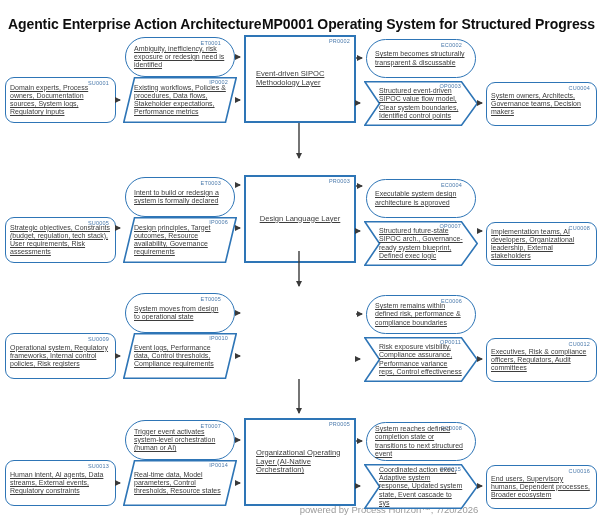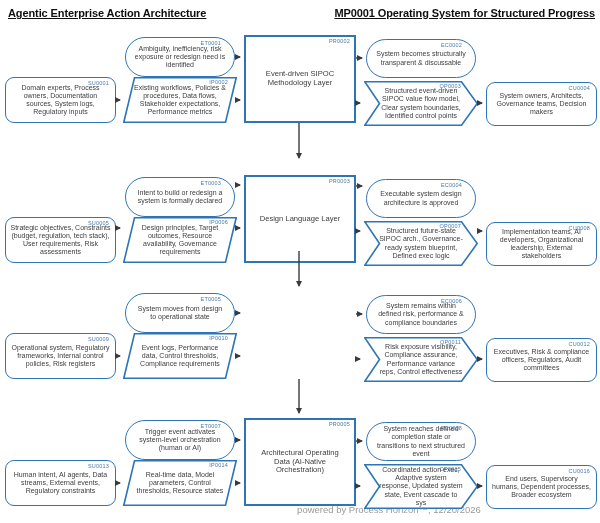--- a/index.html
+++ b/index.html
@@ -1,26 +1,26 @@
 <!DOCTYPE html>
 <html><head>
 <meta charset="utf-8">
 <style>
   html,body { margin:0; padding:0; background:#ffffff; }
   body { width:600px; height:523px; position:relative; font-family:"Liberation Sans", sans-serif; overflow:hidden; }
 
-  .title { position:absolute; top:7px; font-weight:bold; font-size:11px; color:#0e0e0e; letter-spacing:-0.1px; white-space:nowrap;text-decoration:underline; }
+  .title { position:absolute; top:16px; font-weight:bold; font-size:14px; color:#0e0e0e; letter-spacing:-0.1px; white-space:nowrap; }
   .title-left  { left:8px; }
   .title-right { right:5px; }
 
   .row { position:absolute; left:0; width:600px; height:128px; }
   .r1 { top:37px; } .r2 { top:177px; } .r3 { top:293px; } .r4 { top:420px; }
 
   .node { position:absolute; box-sizing:border-box; display:flex; align-items:center; justify-content:center;
-          text-align:center; color:#3d3d3d; font-size:7px; line-height:1.18; }
+          color:#3d3d3d; font-size:7px; line-height:1.18;text-decoration:underline; }
   .ntext { display:block; position:relative; z-index:2; padding:1px 4px; }
   .nid   { position:absolute; top:2.5px; right:6px; font-size:5.5px; line-height:1; color:#4a79ab; z-index:2; letter-spacing:0.2px; }
 
   
   .stadium { border:1.6px solid #2E75B6; border-radius:20px; background:#fff; }
   .et { left:125px; top:0;    width:110px; height:40px; }
   .ec { left:366px; top:2px;  width:110px; height:39px; }
   .et .nid, .ec .nid { right:13px; }
   .et .ntext, .ec .ntext { padding:1px 8px; }
 
@@ -174,21 +174,21 @@
   </div>
   <div class="node ip">
     <svg class="shape-bg" viewBox="0 0 114 46" preserveAspectRatio="none">
         <polygon points="11.5,0.8 113.2,0.8 102.5,45.2 0.8,45.2"></polygon>
       </svg>
     <span class="nid">IP0014</span>
     <span class="ntext">Real-time data, Model parameters, Control thresholds, Resource states</span>
   </div>
   <div class="node pr">
     <span class="nid">PR0005</span>
-    <span class="ntext">Architectural Operating Data (AI-Native Orchestration)</span>
+    <span class="ntext">Organizational Operating Layer (AI-Native Orchestration)</span>
   </div>
   <div class="node stadium ec">
     <span class="nid">EC0008</span>
     <span class="ntext">System reaches defined completion state or transitions to next structured event</span>
   </div>
   <div class="node op">
     <svg class="shape-bg" viewBox="0 0 114 45" preserveAspectRatio="none">
         <polygon points="0.8,0.8 97.5,0.8 113.2,22.5 97.5,44.2 0.8,44.2 15.5,22.5"></polygon>
       </svg>
     <span class="nid">OP0015</span>
@@ -232,13 +232,13 @@
   <line x1="299" y1="379" x2="299" y2="413" marker-end="url(#ah)"></line>
 
   <line x1="116" y1="483" x2="120" y2="483" marker-end="url(#ah)"></line>
   <line x1="235" y1="440" x2="240" y2="440" marker-end="url(#ah)"></line>
   <line x1="237" y1="483" x2="240" y2="483" marker-end="url(#ah)"></line>
   <line x1="356" y1="441" x2="362" y2="441" marker-end="url(#ah)"></line>
   <line x1="356" y1="486" x2="360" y2="486" marker-end="url(#ah)"></line>
   <line x1="478" y1="486" x2="482" y2="486" marker-end="url(#ah)"></line>
 </svg>
 
-<div class="footer">powered by Process Horizon™, 12/20/2026</div>
+<div class="footer">powered by Process Horizon™, 7/20/2026</div>
 
 </body></html>

